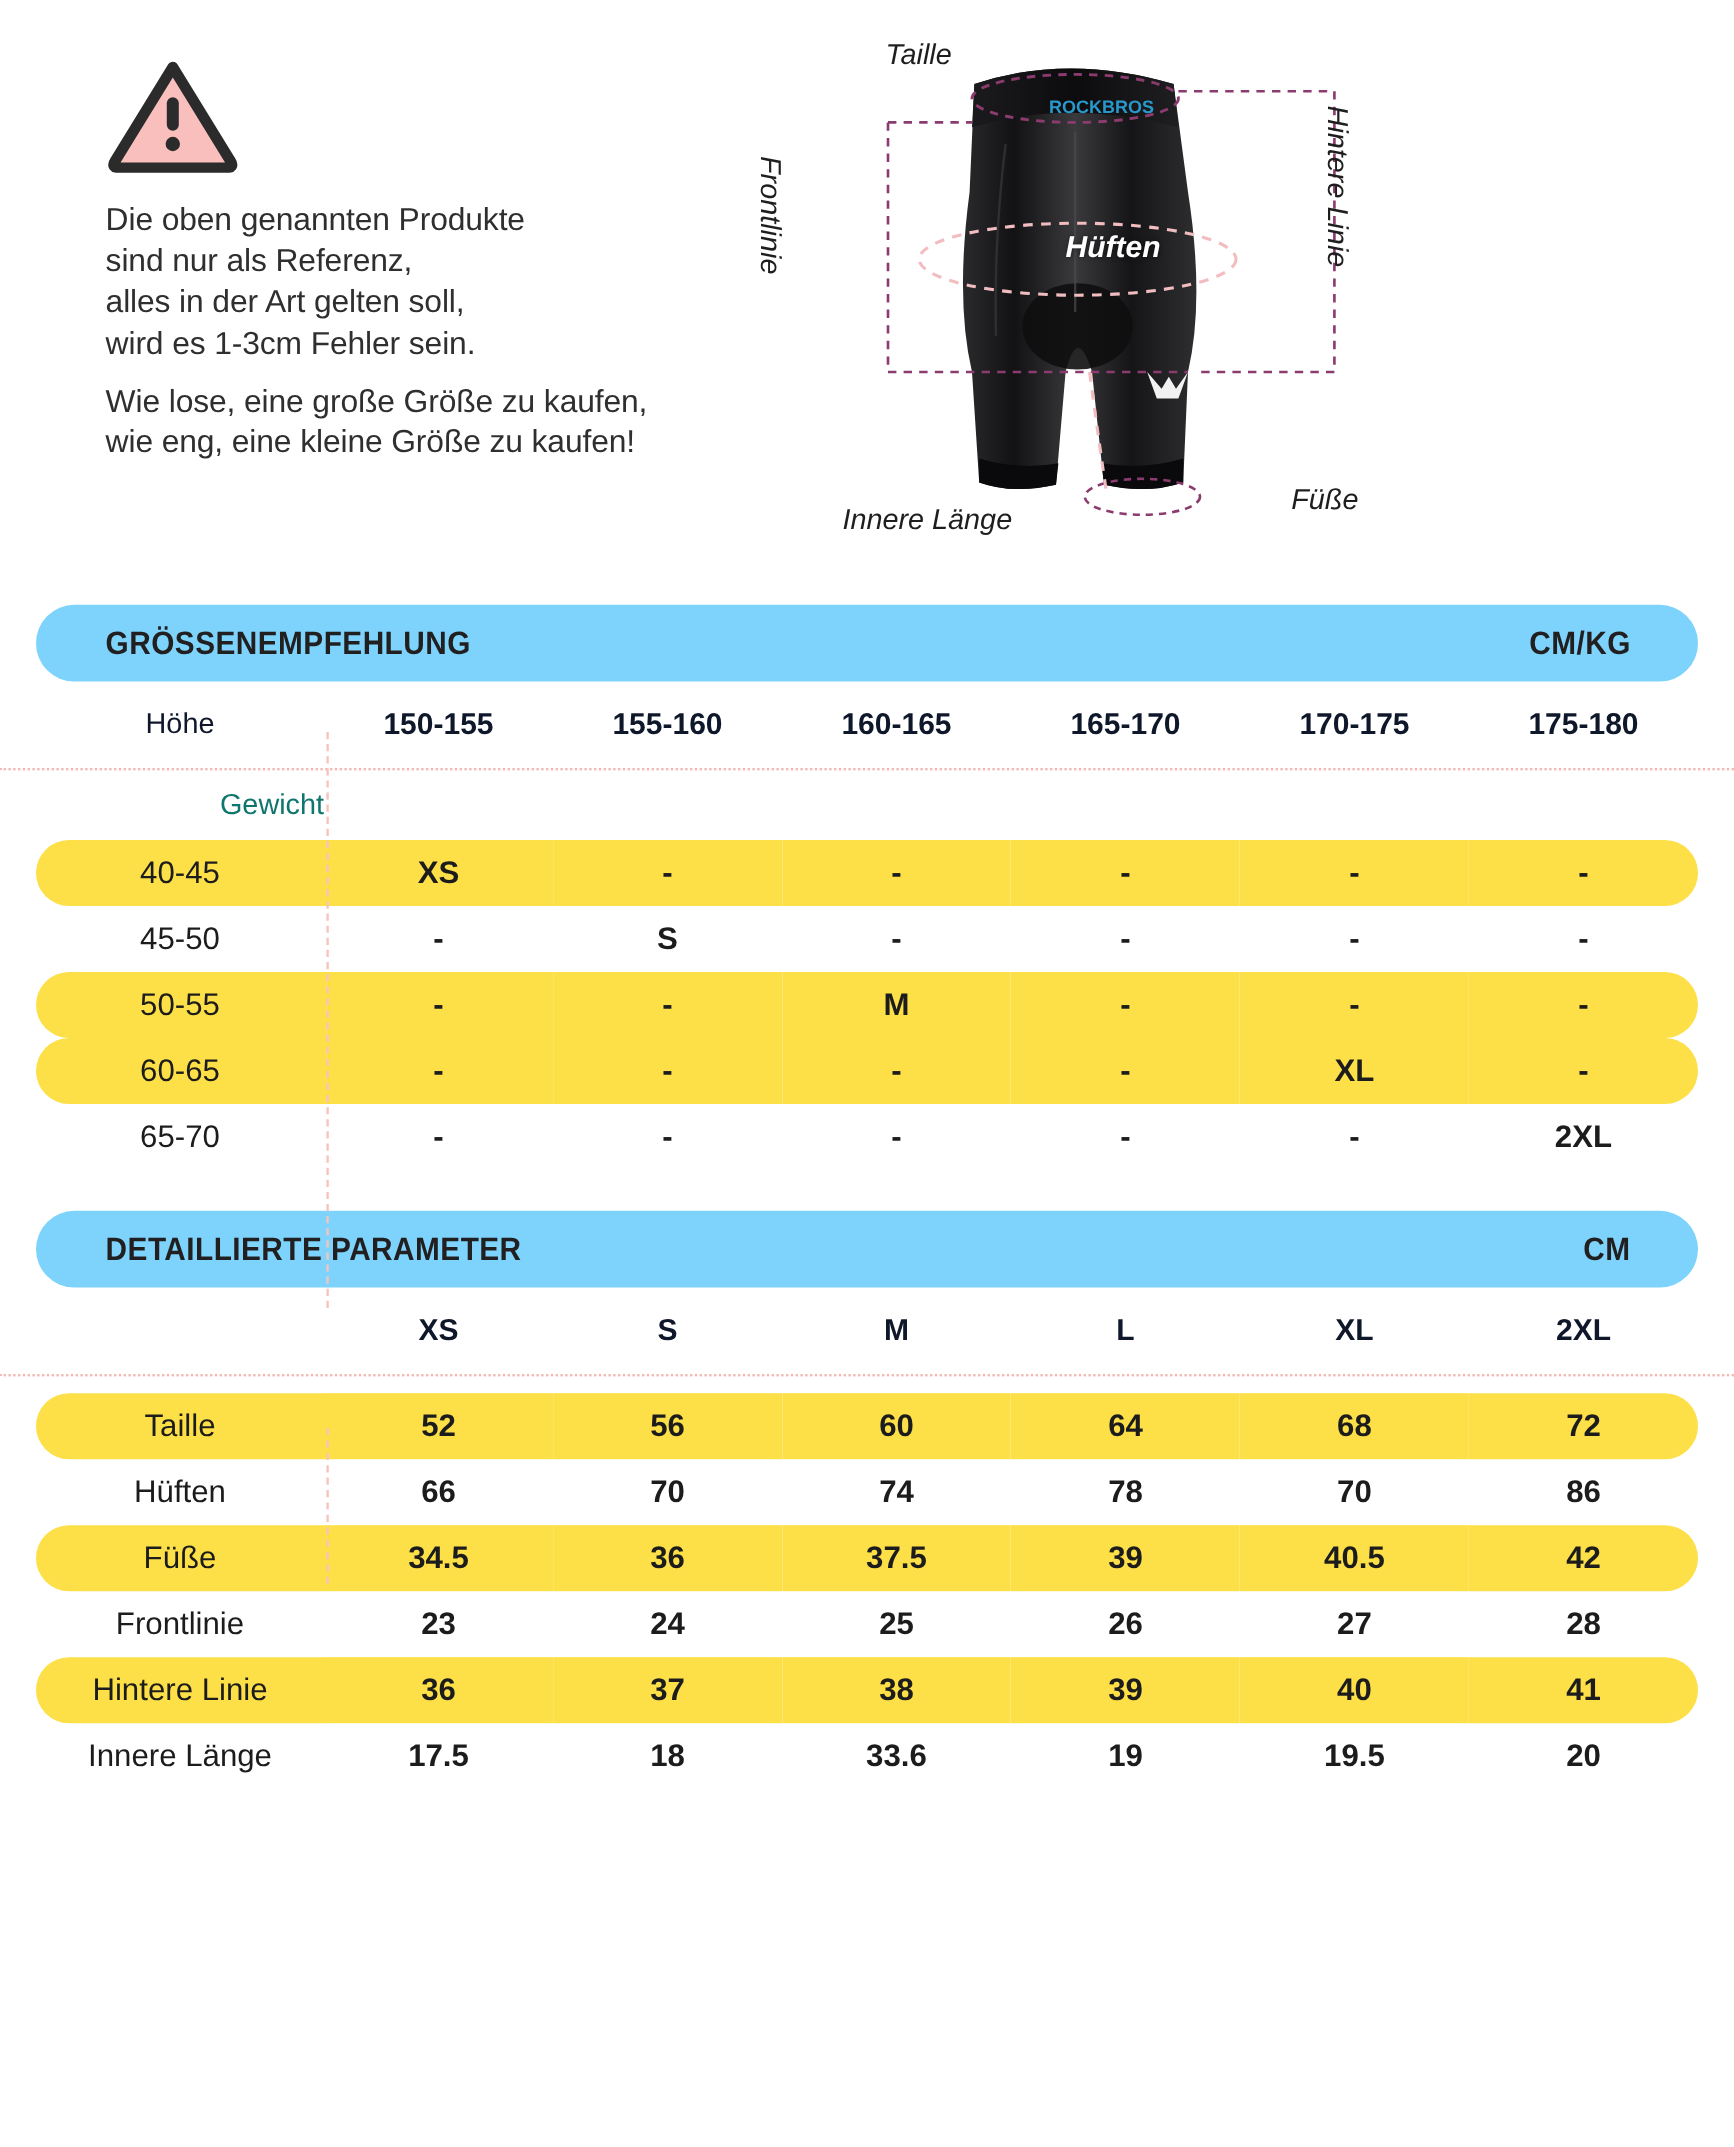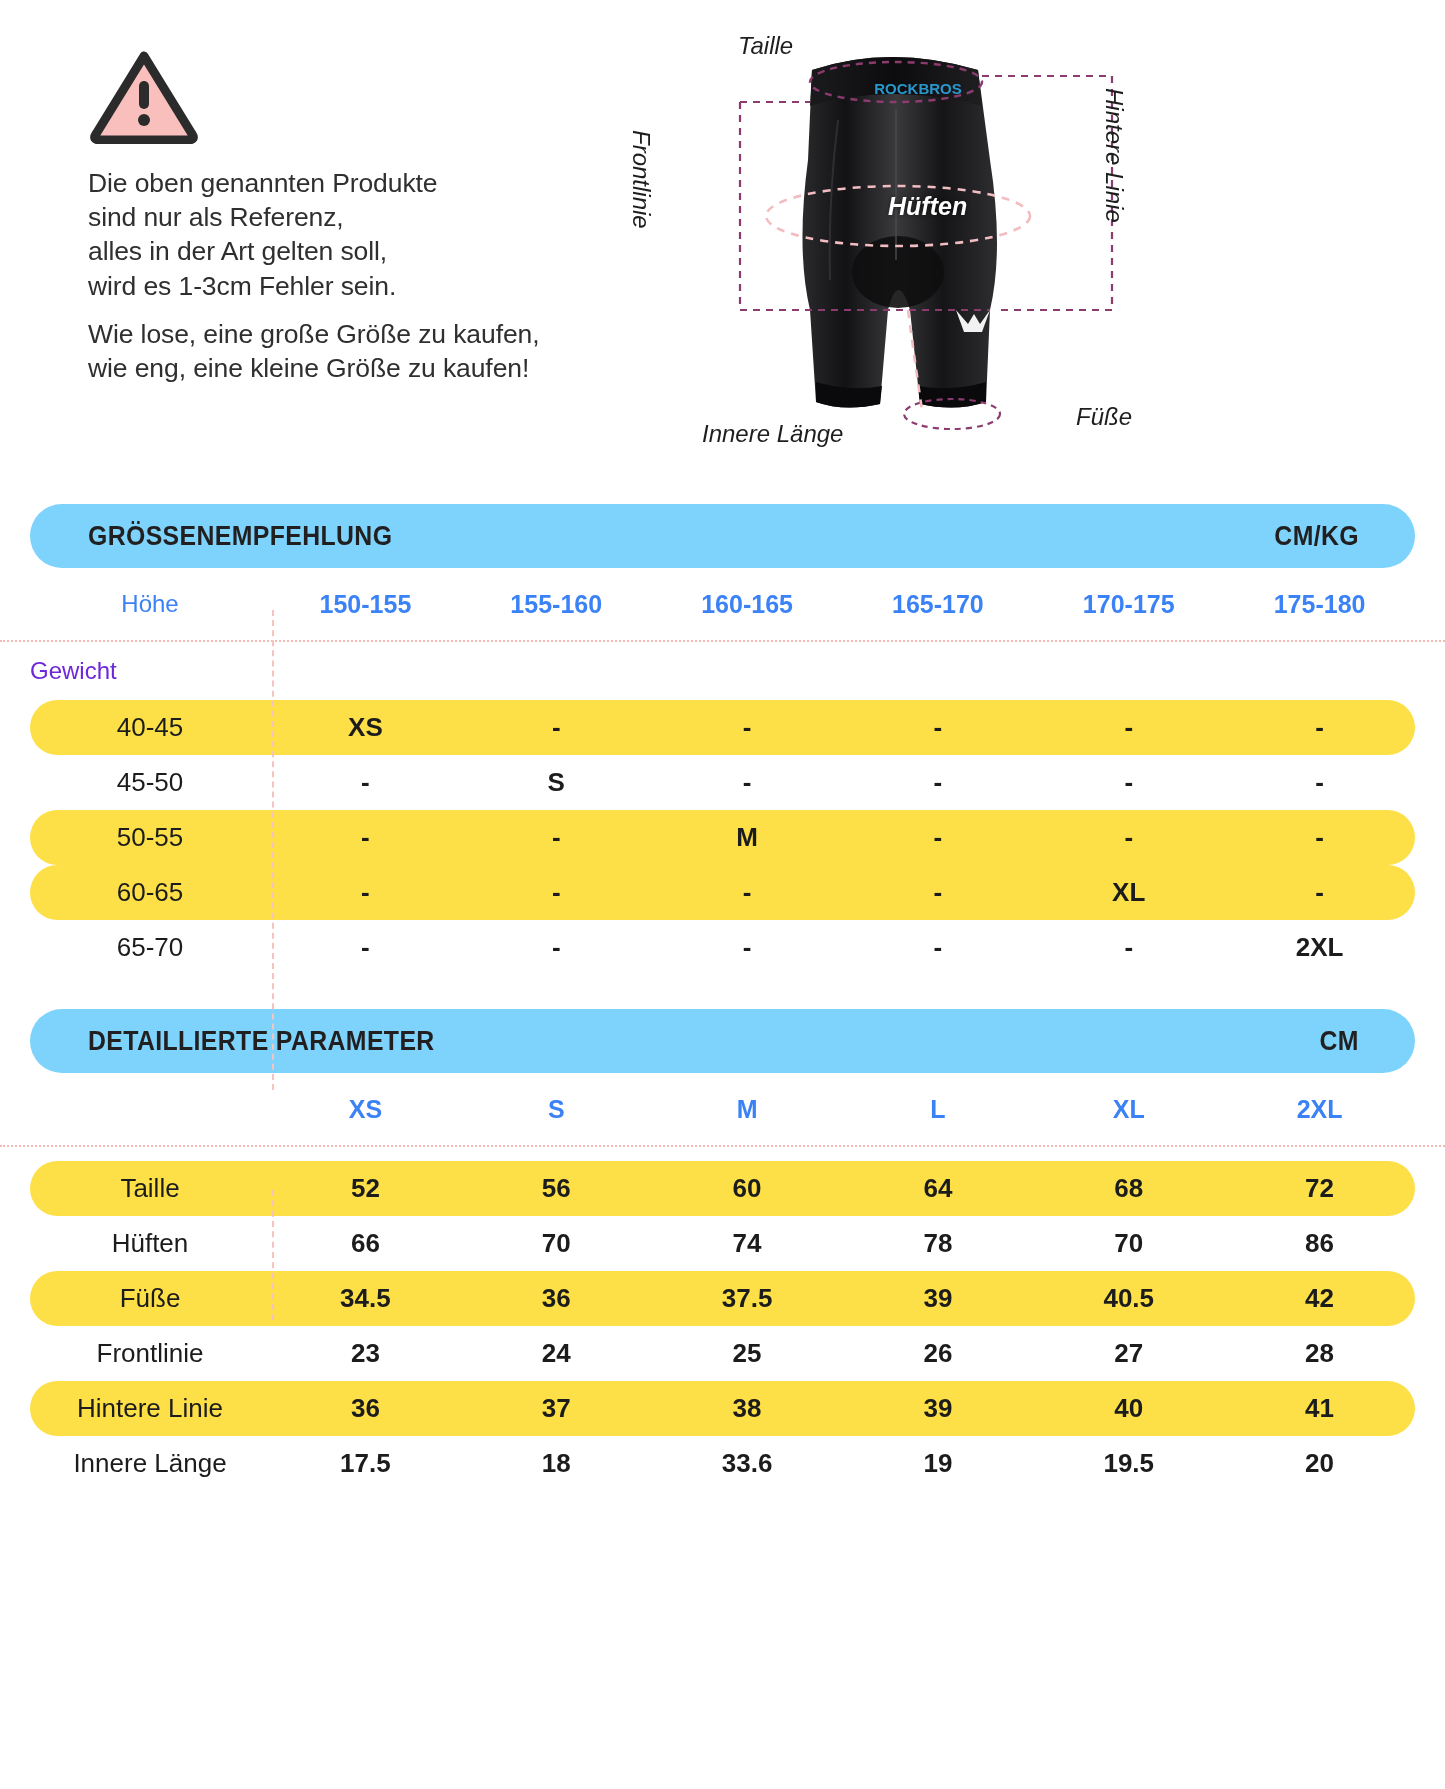--- a/index.html
+++ b/index.html
@@ -84,38 +84,38 @@
   .band-unit { transform-origin: right center; }
 
   table { width: 100%; border-collapse: collapse; table-layout: fixed; }
   table col.first { width: 240px; }
 
   .hrow td {
     height: 72px;
     text-align: center;
     font-size: 25px;
     font-weight: 700;
-    color: #3b82f6;
+    color: #0f172a;
     position: relative;
   }
   .hrow td.rowlab {
     font-weight: 400;
     font-size: 24px;
     text-align: center;
   }
   .divider-h {
     height: 0;
     border-top: 2px dotted #f3b9b5;
     margin: 0 -30px;
   }
   .grow td {
     height: 58px;
-    text-align: left;
+    text-align: right;
     font-size: 24px;
-    color: #6d28d9;
+    color: #0f766e;
   }
   .drow td {
     height: 55px;
     text-align: center;
     font-size: 26px;
     font-weight: 700;
     color: #1c1c1c;
   }
   .drow td.rowlab { font-weight: 400; font-size: 26px; text-align: center; }
   .drow.zebra td { background: #fde047; }

